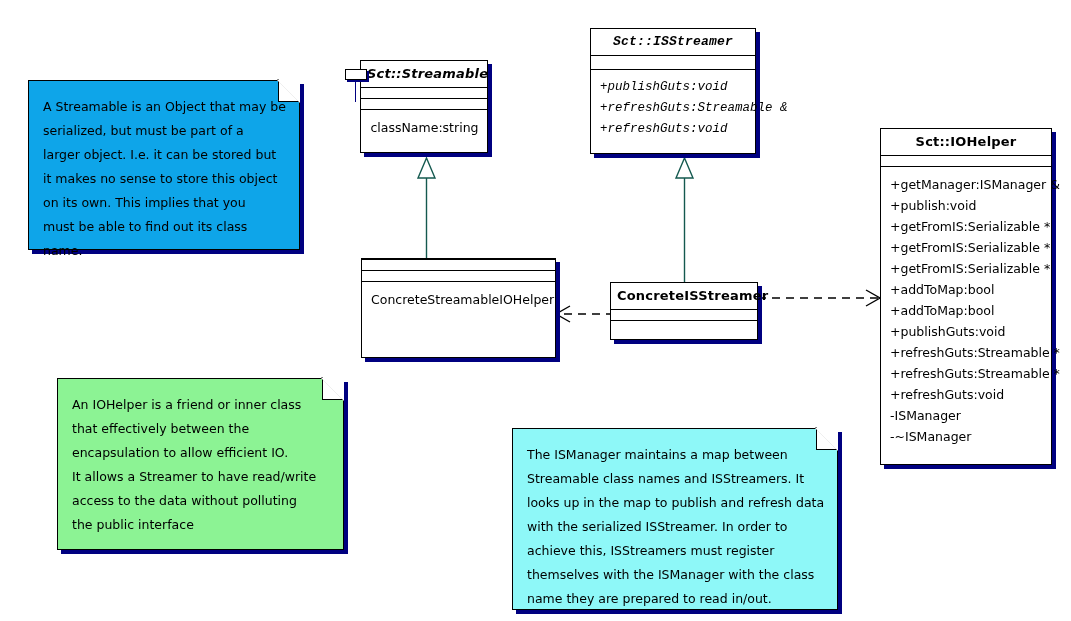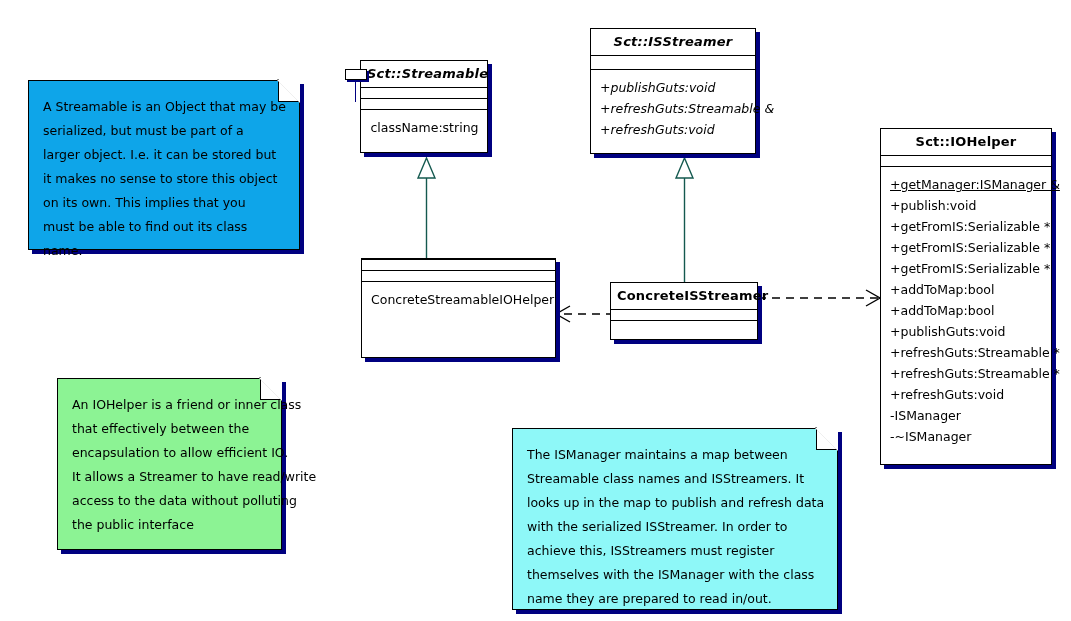--- a/index.html
+++ b/index.html
@@ -51,21 +51,21 @@
   }
   .member {
     font-size: 12.5px;
     color: #000000;
     padding: 3px 8px 3px 9px;
     white-space: nowrap;
     line-height: 15px;
   }
   .member.italic { font-style: italic; }
   .member.center { text-align: center; }
-  .member.static { text-decoration: underline; }
+  .member.static { }
   .members-pad-top { padding-top: 7px; }
   .members-pad-bot { padding-bottom: 6px; }
 
   
   .iface-tab {
     position: absolute;
     left: -16px;
     top: 8px;
     width: 22px;
     height: 11px;
@@ -178,21 +178,21 @@
       <div class="note-line">A Streamable is an Object that may be</div>
       <div class="note-line">serialized, but must be part of a</div>
       <div class="note-line">larger object.  I.e. it can be stored but</div>
       <div class="note-line">it makes no sense to store this object</div>
       <div class="note-line">on its own.  This implies that you</div>
       <div class="note-line">must be able to find out its class</div>
       <div class="note-line">name.</div>
     </div>
   </div>
 
-  <div class="note" style="left:57px; top:378px; width:225px; height:172px; background:#8cf394;">
+  <div class="note" style="left:57px; top:378px; width:287px; height:172px; background:#8cf394;">
     <div class="note-fold-fill"></div>
     <div class="note-fold"></div>
     <div class="note-body">
       <div class="note-line">An IOHelper is a friend or inner class</div>
       <div class="note-line">that effectively between the</div>
       <div class="note-line">encapsulation to allow efficient IO.</div>
       <div class="note-line">It allows a Streamer to have read/write</div>
       <div class="note-line">access to the data without polluting</div>
       <div class="note-line">the public interface</div>
     </div>
@@ -216,21 +216,21 @@
     <div class="iface-stem"></div>
     <div class="iface-tab"></div>
     <div class="uml-title italic">Sct::Streamable</div>
     <div class="compartment empty-thin"></div>
     <div class="compartment empty-thin"></div>
     <div class="compartment members-pad-top">
       <div class="member center">className:string</div>
     </div>
   </div>
 
-  <div class="uml-class" style="left:590px; top:28px; width:166px; height:126px;">
+  <div class="uml-class" style="left:590px; top:28px; width:166px; height:126px;font-family:Liberation Mono, monospace;">
     <div class="uml-title italic">Sct::ISStreamer</div>
     <div class="compartment empty-mid"></div>
     <div class="compartment members-pad-top members-pad-bot">
       <div class="member italic">+publishGuts:void</div>
       <div class="member italic">+refreshGuts:Streamable &amp;</div>
       <div class="member italic">+refreshGuts:void</div>
     </div>
   </div>
 
   <div class="uml-class" style="left:880px; top:128px; width:172px; height:337px;">

